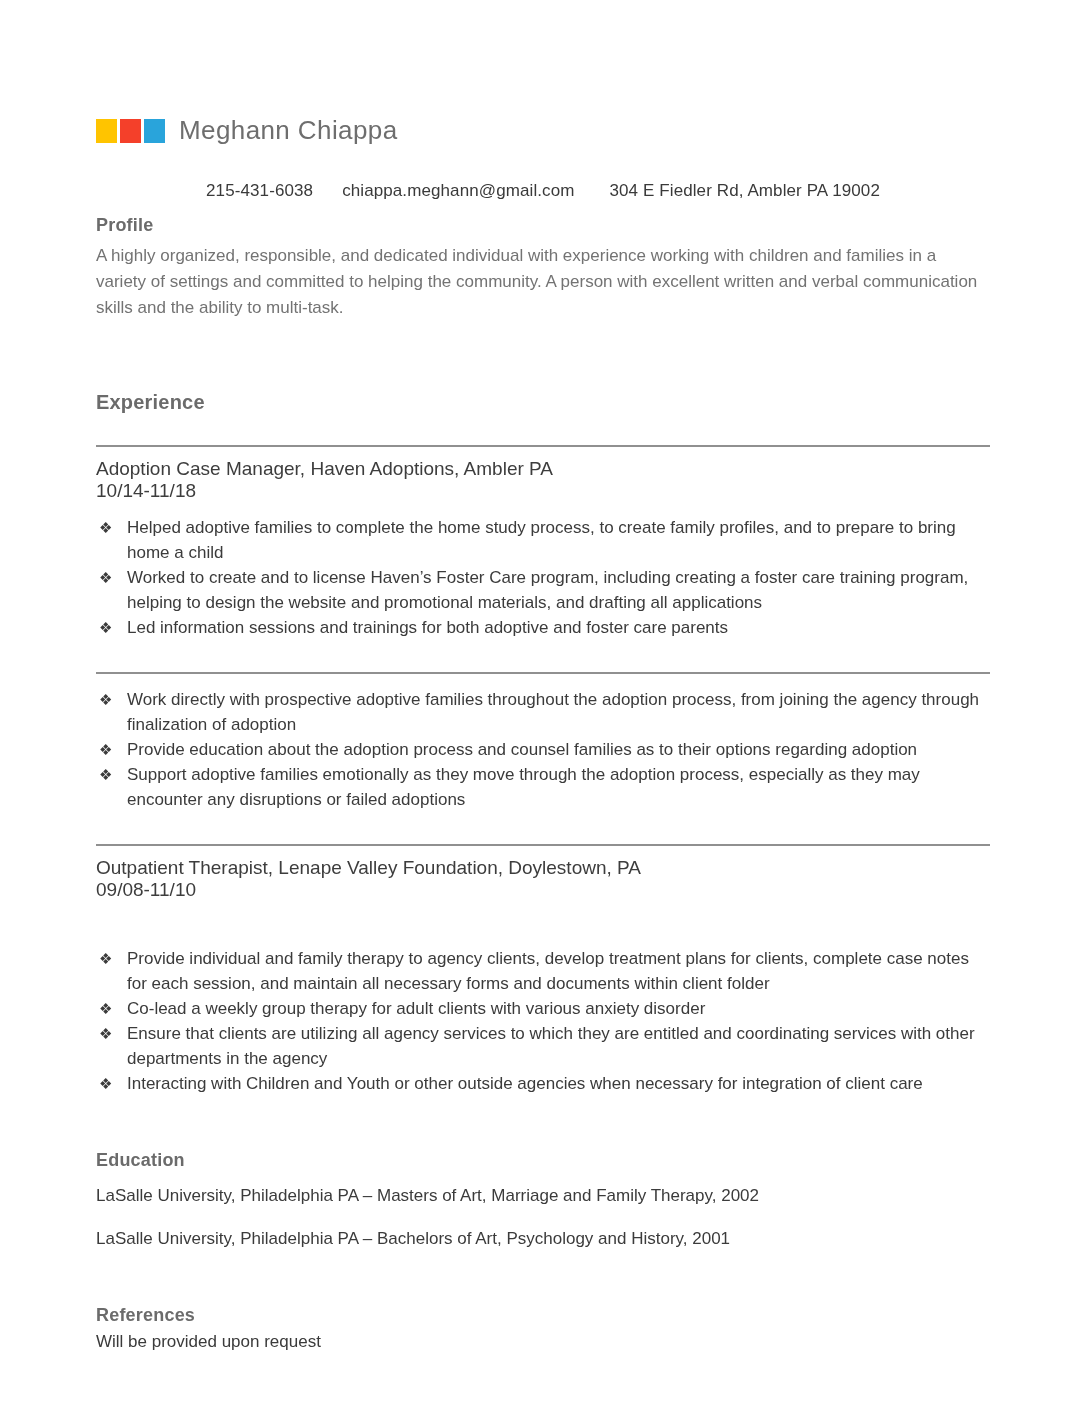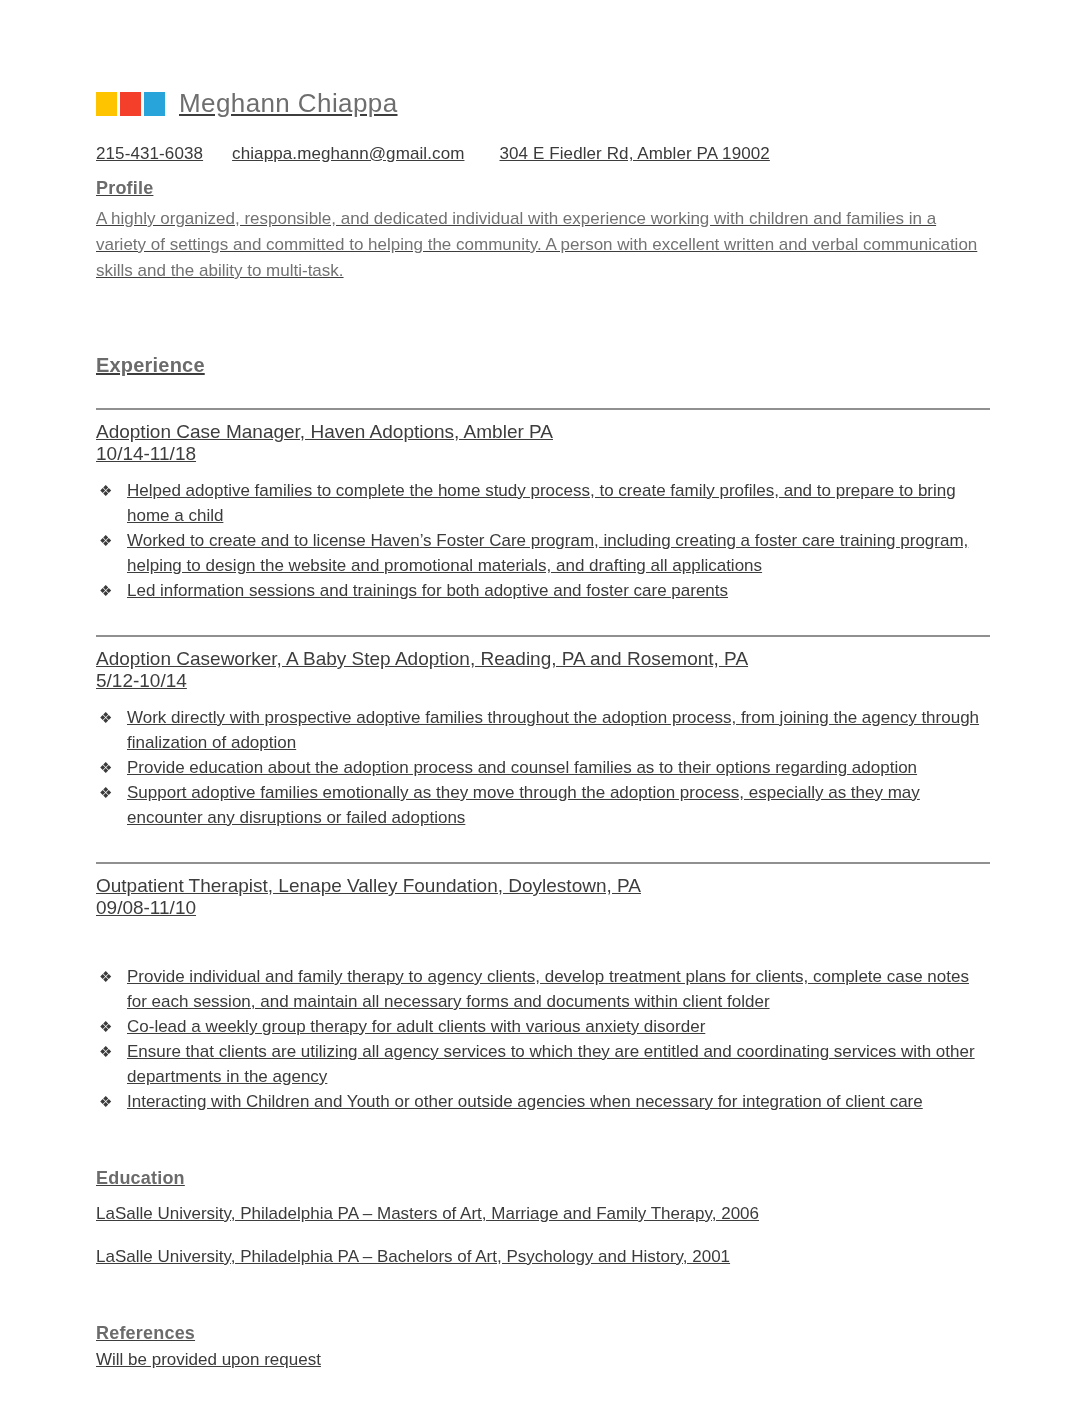--- a/index.html
+++ b/index.html
@@ -12,22 +12,21 @@
     height: 1408px;
     font-family: "Liberation Sans", sans-serif;
     color: #3d3d3d;
     position: relative;
     overflow: hidden;
   }
   .page {
     box-sizing: border-box;
     width: 1088px;
     height: 1408px;
-    padding: 88px 98px 40px 96px;
-    text-decoration: underline;
+    padding: 115px 98px 40px 96px;
   }
   
   .brand-row {
     display: flex;
     align-items: center;
   }
   .logo {
     display: flex;
     gap: 3px;
     margin-right: 14px;
@@ -38,24 +37,25 @@
     height: 24px;
   }
   .name {
     font-size: 26px;
     font-weight: 400;
     color: #6e6e6e;
     letter-spacing: 0.4px;
     margin: 0;
   }
   .contact-row {
-    margin-top: 25px;
+    margin-top: 35px;
     font-size: 17px;
     color: #3a3a3a;
     letter-spacing: 0.1px;
+    text-align: center;
   }
   .contact-row .phone { margin-right: 29px; }
   .contact-row .email { margin-right: 35px; }
 
   
   h2.sec {
     font-size: 18px;
     font-weight: 700;
     color: #6b6b6b;
     margin: 0;
@@ -173,24 +173,20 @@
         </li>
         <li>
           <span class="marker">❖</span>
           <span>Led information sessions and trainings for both adoptive and foster care parents</span>
         </li>
       </ul>
     </div>
 
     <hr class="rule">
     <div class="job">
-      <div class="job-head">
-        <span class="job-title">Adoption Caseworker, A Baby Step Adoption, Reading, PA and Rosemont, PA</span>
-        <span class="job-dates">5/12-10/14</span>
-      </div>
       <ul class="bullets">
         <li>
           <span class="marker">❖</span>
           <span>Work directly with prospective adoptive families throughout the adoption process, from joining the agency through finalization of adoption</span>
         </li>
         <li>
           <span class="marker">❖</span>
           <span>Provide education about the adoption process and counsel families as to their options regarding adoption</span>
         </li>
         <li>
@@ -222,21 +218,21 @@
         <li>
           <span class="marker">❖</span>
           <span>Interacting with Children and Youth or other outside agencies when necessary for integration of client care</span>
         </li>
       </ul>
     </div>
   </section>
 
   <section class="education">
     <h2 class="sec">Education</h2>
-    <p class="edu-item first">LaSalle University, Philadelphia PA – Masters of Art, Marriage and Family Therapy, 2006</p>
+    <p class="edu-item first">LaSalle University, Philadelphia PA – Masters of Art, Marriage and Family Therapy, 2002</p>
     <p class="edu-item second">LaSalle University, Philadelphia PA – Bachelors of Art, Psychology and History, 2001</p>
   </section>
 
   <section class="references">
     <h2 class="sec">References</h2>
     <p>Will be provided upon request</p>
   </section>
 
 </div>
 

